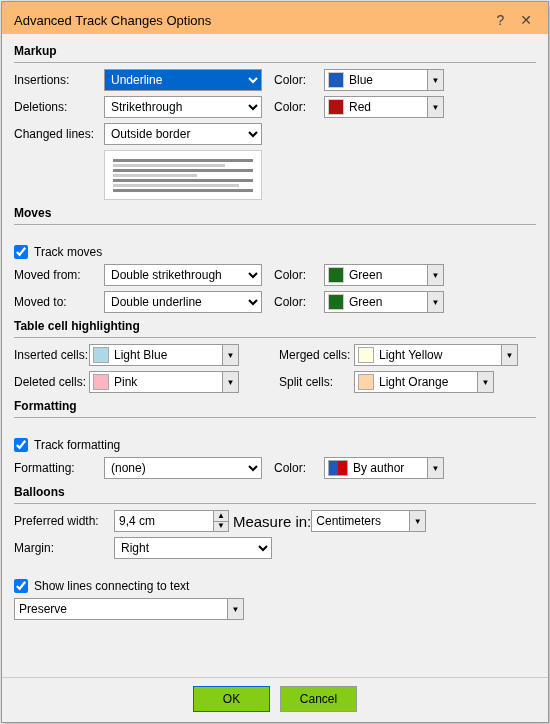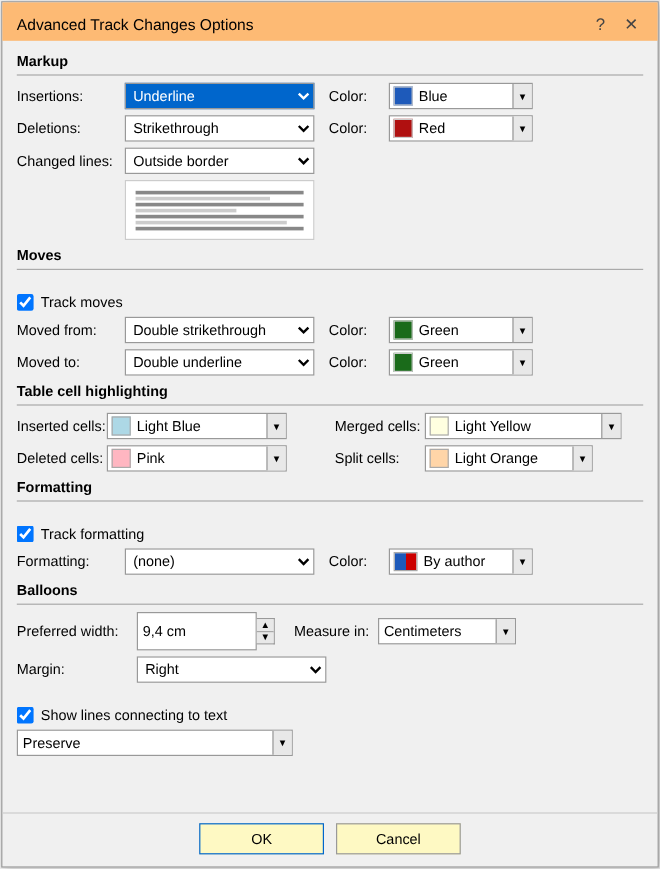--- a/index.html
+++ b/index.html
@@ -159,25 +159,25 @@
       color: #000;
     }
     .footer {
       display: flex;
       justify-content: center;
       gap: 10px;
       padding: 8px 12px 10px 12px;
       border-top: 1px solid #ccc;
     }
     .btn {
-      width: 104px;
+      width: 77px;
       height: 26px;
       font-size: 12px;
       border: 1px solid #999;
-      background: #fef9c3;
+      background: #84cc16;
       cursor: pointer;
       color: #000;
     }
     .btn-ok {
       border: 1px solid #0066cc;
     }
     .row-two-cols {
       display: flex;
       align-items: center;
       gap: 8px;
@@ -189,21 +189,21 @@
       min-width: 75px;
       font-size: 12px;
       color: #000;
     }
     .spinner-wrapper {
       display: flex;
       align-items: center;
     }
     .spinner-input {
       width: 100px;
-      height: 32px;
+      height: 22px;
       border: 1px solid #999;
       font-size: 12px;
       padding: 0 4px;
     }
     .spinner-btns {
       display: flex;
       flex-direction: column;
       border: 1px solid #999;
       border-left: none;
       height: 22px;
@@ -385,21 +385,21 @@
 
     <div class="row">
       <span class="label" style="min-width:100px;">Preferred width:</span>
       <div class="spinner-wrapper">
         <input type="text" class="spinner-input" value="9,4 cm" style="">
         <div class="spinner-btns">
           <button class="spinner-up">▲</button>
           <button class="spinner-down">▼</button>
         </div>
       </div>
-      <span style="margin-left:16px; min-width:70px; font-size:12px;">Measure in:</span>
+      <span style="margin-left:4px; min-width:70px; font-size:15px;">Measure in:</span>
       <div class="color-select-inner" style="width:115px;">
         <span class="color-select-text" style="padding-left:4px;">Centimeters</span>
         <div class="color-dropdown-btn">▼</div>
       </div>
     </div>
 
     <div class="row">
       <span class="label" style="min-width:100px;">Margin:</span>
       <select class="select-wide">
         <option>Right</option>

